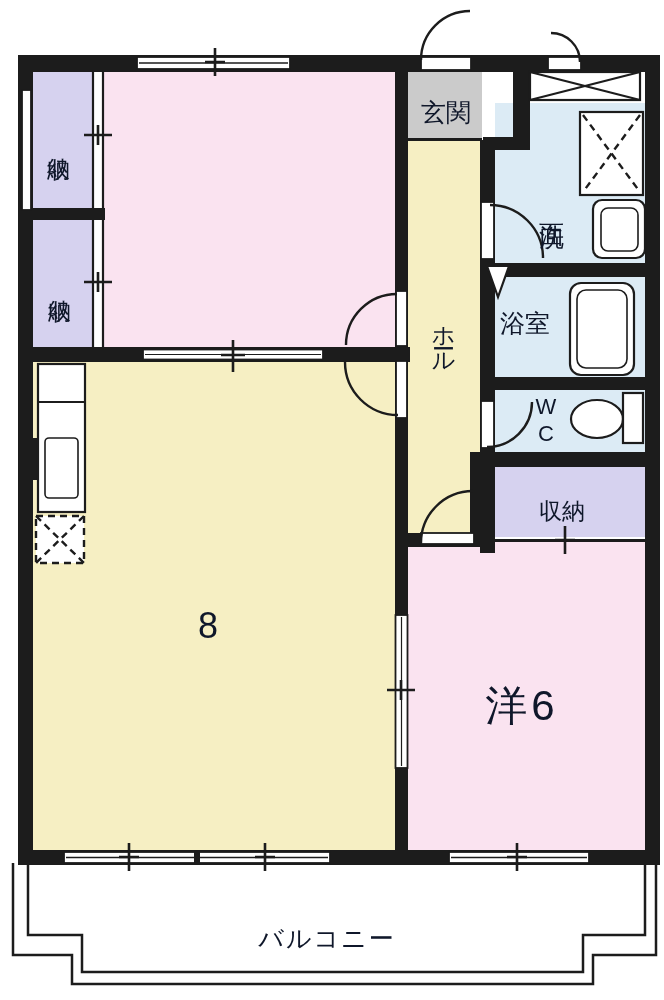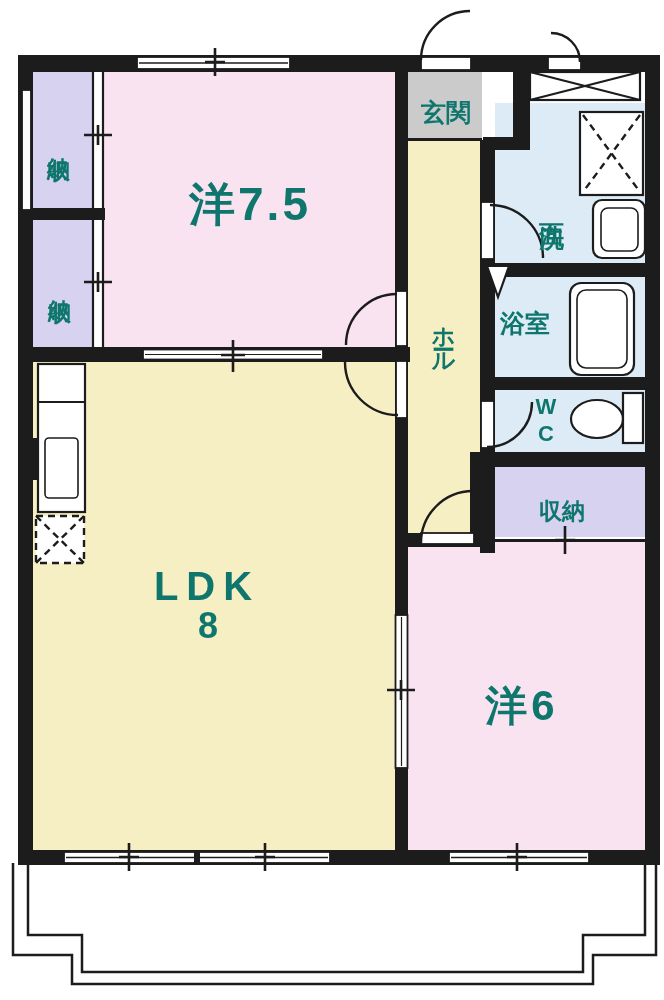--- a/index.html
+++ b/index.html
@@ -8,21 +8,21 @@
   .plan-wrap svg{position:absolute;left:0;top:0;}
   .wall{fill:#1c1c1c;}
   .thinline{stroke:#1c1c1c;stroke-width:2.5;fill:none;}
   .open{fill:#ffffff;stroke:#1c1c1c;stroke-width:1.8;}
   .fix{fill:#ffffff;stroke:#1c1c1c;stroke-width:2.2;}
   .fixthin{fill:none;stroke:#1c1c1c;stroke-width:1.6;}
   .dash{fill:#ffffff;stroke:#1c1c1c;stroke-width:2.4;stroke-dasharray:7 5;}
   .dashx{stroke:#1c1c1c;stroke-width:2.4;stroke-dasharray:7 5;fill:none;}
   .arc{fill:none;stroke:#1c1c1c;stroke-width:2.4;}
   .tick{stroke:#1c1c1c;stroke-width:2.6;fill:none;}
-  .lbl{position:absolute;transform:translate(-50%,-50%);color:#0f766e;font-weight:700;
+  .lbl{position:absolute;transform:translate(-50%,-50%);color:#0f172a;font-weight:400;
        white-space:nowrap;line-height:1.04;text-align:right;}
   .vert{writing-mode:vertical-rl;}
   .upright{writing-mode:vertical-rl;text-orientation:upright;letter-spacing:2px;}
 </style>
 </head>
 <body>
 
 <div class="plan-wrap">
 <svg width="664" height="1000" viewBox="0 0 664 1000">
 
@@ -142,25 +142,24 @@
     <path class="tick" d="M265,843 V871 M255,857 H275"></path>
     <path class="tick" d="M517,843 V871 M507,857 H527"></path>
     <path class="tick" d="M233,340 V372 M221,355 H245"></path>
     <path class="tick" d="M565,526 V554 M555,540 H575"></path>
     <path class="tick" d="M84,135 H112 M98,125 V145"></path>
     <path class="tick" d="M84,282 H112 M98,272 V292"></path>
     <path class="tick" d="M387,690 H415 M401,680 V700"></path>
   </g>
 </svg>
 
-<div class="lbl" style="left:250px;top:205px;font-size:46px;letter-spacing:3px;">洋7.5</div>
 <div class="lbl vert" style="left:58px;top:140px;font-size:23px;">収納</div>
 <div class="lbl vert" style="left:59px;top:282px;font-size:23px;">収納</div>
 <div class="lbl" style="left:446px;top:112px;font-size:25px;">玄関</div>
 <div class="lbl vert" style="left:443px;top:337px;font-size:23px;">ホール</div>
 <div class="lbl vert" style="left:552px;top:204px;font-size:25px;">洗面</div>
 <div class="lbl" style="left:525px;top:323px;font-size:25px;">浴室</div>
 <div class="lbl upright" style="left:545px;top:421px;font-size:22px;">WC</div>
 <div class="lbl" style="left:562px;top:512px;font-size:23px;">収納</div>
-<div class="lbl" style="left:207px;top:587px;font-size:40px;letter-spacing:8px;">LDK</div>
 <div class="lbl" style="left:208px;top:626px;font-size:36px;">8</div>
 <div class="lbl" style="left:522px;top:698px;font-size:42px;letter-spacing:4px;margin-top:8px;">洋6</div>
+<div class="lbl" style="left:327px;top:938px;font-size:25px;letter-spacing:2px;">バルコニー</div>
 </div>
 
 </body></html>

